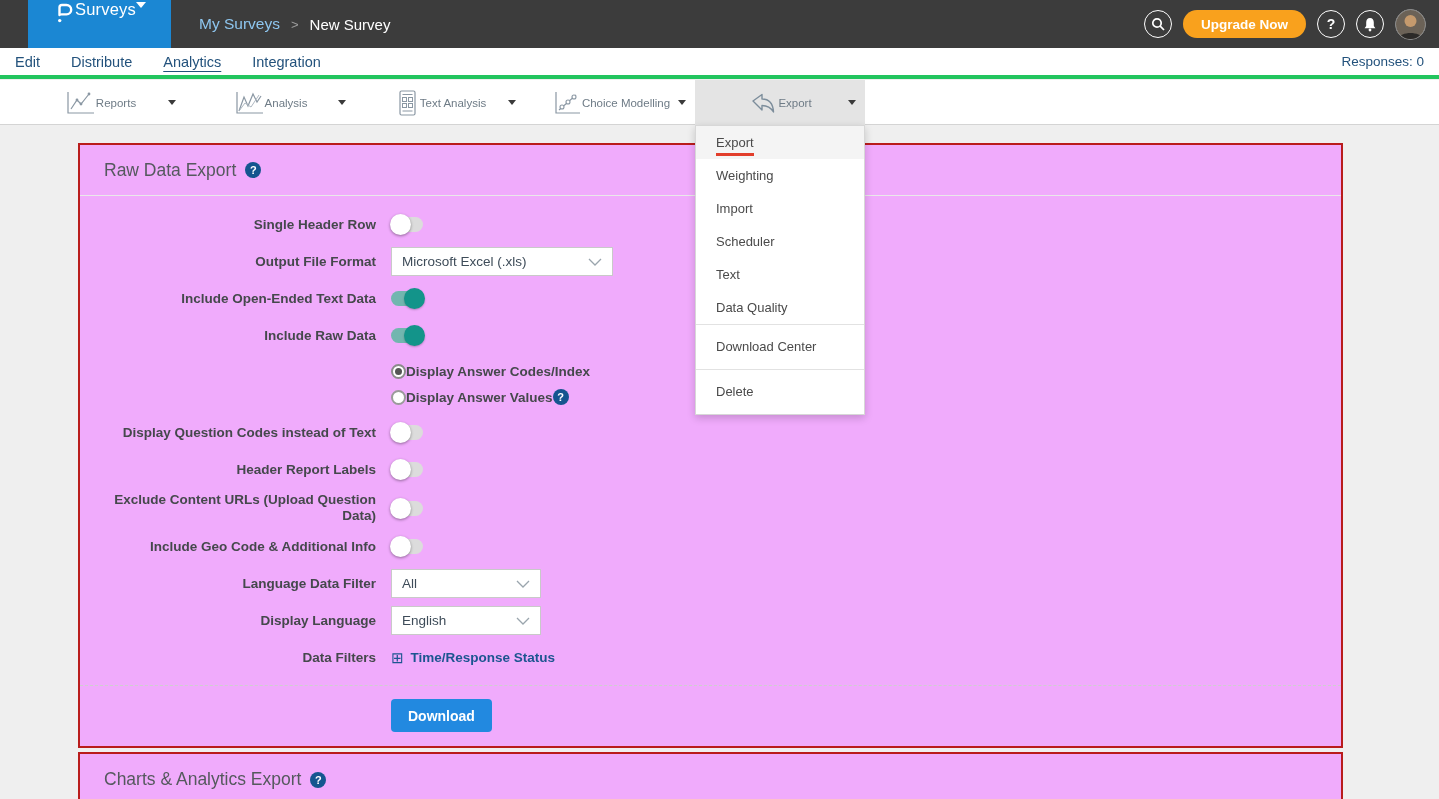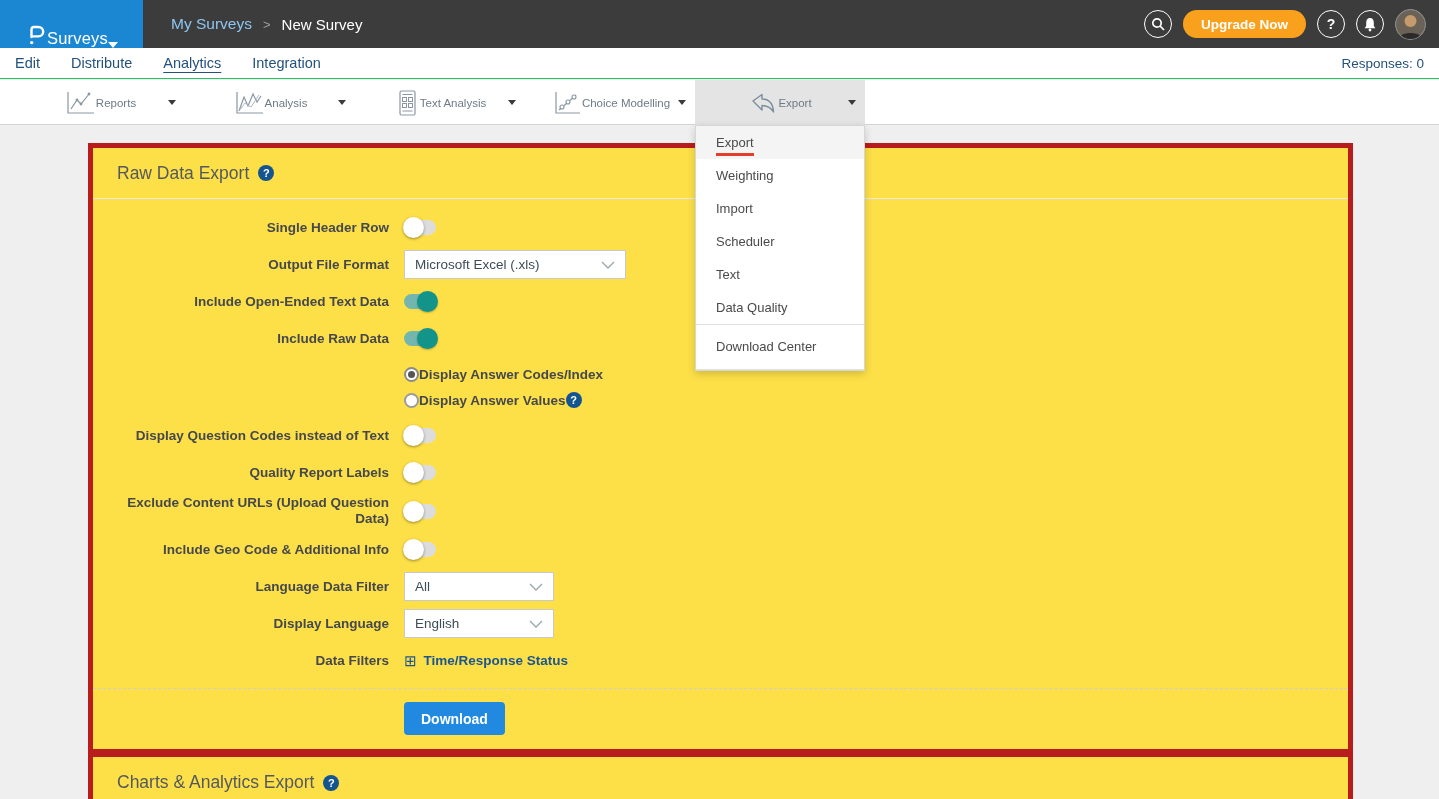--- a/index.html
+++ b/index.html
@@ -1,35 +1,35 @@
 <!DOCTYPE html>
 <html><head>
 <meta charset="utf-8">
 <style>
   * { margin:0; padding:0; box-sizing:border-box; }
   html,body { width:1439px; height:799px; overflow:hidden; }
   body { font-family:"Liberation Sans", sans-serif; background:#efefef; position:relative; }
 
   
   .topbar { position:absolute; left:0; top:0; width:1439px; height:48px; background:#3c3c3c; display:flex; align-items:center; z-index:60; }
-  .brand { width:143px; height:48px; background:#1b87d3; display:flex; align-items:flex-end; justify-content:center; cursor:pointer; }
+  .brand { width:143px; height:48px; background:#1b87d3; display:flex; align-items:flex-start; justify-content:center; cursor:pointer;margin-left:28px; }
   .brand-label { color:#fff; font-size:16.5px; font-weight:500; letter-spacing:.2px; }
   .brand-caret { width:0; height:0; border-left:5px solid transparent; border-right:5px solid transparent; border-top:6px solid #fff; margin-top:2px; }
   .breadcrumb { display:flex; align-items:center; margin-left:28px; gap:11px; }
   .crumb-link { color:#8ec6ef; font-size:15.5px; text-decoration:none; cursor:pointer; }
   .crumb-sep { color:#9d9d9d; font-size:13px; }
   .crumb-current { color:#fff; font-size:15px; font-weight:500; }
   .topbar-right { margin-left:auto; display:flex; align-items:center; gap:11px; padding-right:13px; }
   .circle-btn { width:28px; height:28px; border:1.5px solid #fff; border-radius:50%; display:flex; align-items:center; justify-content:center; color:#fff; cursor:pointer; background:transparent; }
   .circle-btn .q { font-size:14px; font-weight:bold; color:#fff; }
   .upgrade-btn { height:28px; background:#f9a11d; border:none; border-radius:14px; color:#fff; font-weight:bold; font-size:13.5px; padding:0 18px; cursor:pointer; font-family:"Liberation Sans",sans-serif; }
   .avatar { width:31px; height:31px; border-radius:50%; overflow:hidden; border:1px solid #888; cursor:pointer; background:#cfd4d8; }
 
   
-  .subnav { position:absolute; left:0; top:48px; width:1439px; height:31px; background:#fff; border-bottom:1px solid #22c55e; display:flex; align-items:center; padding:0 15px; z-index:55; }
+  .subnav { position:absolute; left:0; top:48px; width:1439px; height:31px; background:#fff; border-bottom:4px solid #22c55e; display:flex; align-items:center; padding:0 15px; z-index:55; }
   .subnav-tab { color:#23527c; font-size:14.5px; font-weight:500; margin-right:31px; cursor:pointer; text-decoration:none; }
   .subnav-tab.active { text-decoration:underline; text-underline-offset:4px; }
   .responses { margin-left:auto; color:#23527c; font-size:13.5px; }
 
   
   .toolbar { position:absolute; left:0; top:80px; width:1439px; height:45px; background:#fff; border-bottom:1px solid #d4d4d4; display:flex; padding-left:15px; z-index:54; }
   .tool-group { width:170px; height:45px; position:relative; display:flex; flex-direction:row; align-items:center; justify-content:center; cursor:pointer; }
   .tool-group.active { background:#e4e4e4; }
   .tool-icon { height:26px; display:flex; align-items:flex-end; justify-content:center; }
   .tool-label { font-size:11.5px; color:#6e7b86; margin-top:1px; }
@@ -37,21 +37,21 @@
 
   
   .export-menu { position:absolute; left:695px; top:125px; width:170px; background:#fff; border:1px solid #d7d7d7; box-shadow:0 3px 8px rgba(0,0,0,.18); z-index:70; }
   .menu-item { height:33px; line-height:33px; padding-left:20px; font-size:13px; color:#4a4a4a; cursor:pointer; }
   .menu-item.highlight { background:#f4f4f4; }
   .menu-item.highlight .u-red { display:inline-block; border-bottom:3px solid #e23e2b; padding-bottom:2px; line-height:17px; margin-top:8px; }
   .menu-item.tall { height:44px; line-height:44px; }
   .menu-divider { border-top:1px solid #e2e2e2; }
 
   
-  .card { position:absolute; left:88px; width:1265px; background:#fde047; border:5px solid #b91c1c; }
+  .card { position:absolute; left:78px; width:1265px; background:#f0abfc; border:2px solid #b91c1c; }
   .card-raw { top:143px; }
   .card-charts { top:752px; height:60px; }
   .card-head { height:51px; display:flex; align-items:center; padding:0 24px; border-bottom:1px solid #e9e9e9; gap:9px; }
   .card-title { font-size:17.5px; color:#55595e; }
   .help-icon { width:16px; height:16px; border-radius:50%; background:#15558f; color:#fff; font-size:11px; font-weight:bold; display:inline-flex; align-items:center; justify-content:center; cursor:pointer; flex:0 0 auto; }
   .card-charts .card-head { border-bottom:none; }
 
   
   .form-area { padding-top:14px; }
   .form-row { display:flex; align-items:center; min-height:29px; margin-bottom:8px; }
@@ -200,20 +200,21 @@
 <div class="export-menu">
   <div class="menu-item highlight"><span class="u-red">Export</span></div>
   <div class="menu-item">Weighting</div>
   <div class="menu-item">Import</div>
   <div class="menu-item">Scheduler</div>
   <div class="menu-item">Text</div>
   <div class="menu-item">Data Quality</div>
   <div class="menu-divider"></div>
   <div class="menu-item tall">Download Center</div>
   <div class="menu-divider"></div>
+  <div class="menu-item tall">Delete</div>
 </div>
 
 <section class="card card-raw">
   <div class="card-head">
     <span class="card-title">Raw Data Export</span>
     <span class="help-icon">?</span>
   </div>
 
   <div class="form-area">
 
@@ -261,21 +262,21 @@
     </div>
 
     <div class="form-row">
       <span class="form-label">Display Question Codes instead of Text</span>
       <div class="toggle">
           <span class="knob"></span>
         </div>
     </div>
 
     <div class="form-row">
-      <span class="form-label">Quality Report Labels</span>
+      <span class="form-label">Header Report Labels</span>
       <div class="toggle">
           <span class="knob"></span>
         </div>
     </div>
 
     <div class="form-row">
       <span class="form-label">Exclude Content URLs (Upload Question Data)</span>
       <div class="toggle">
           <span class="knob"></span>
         </div>

